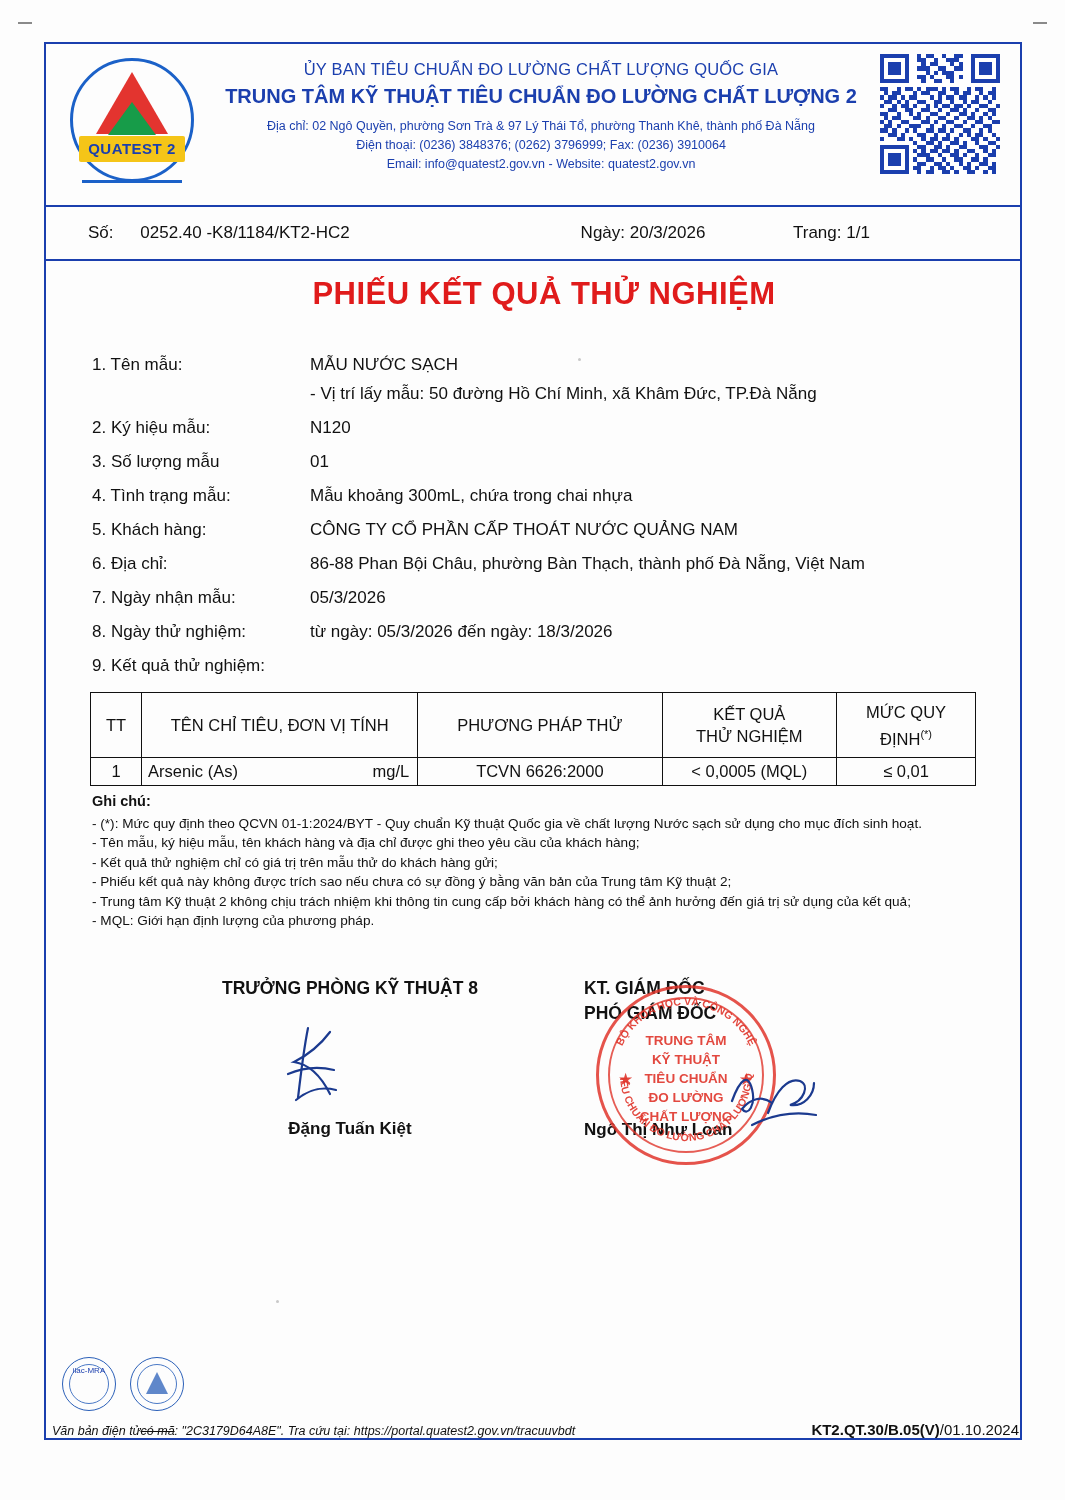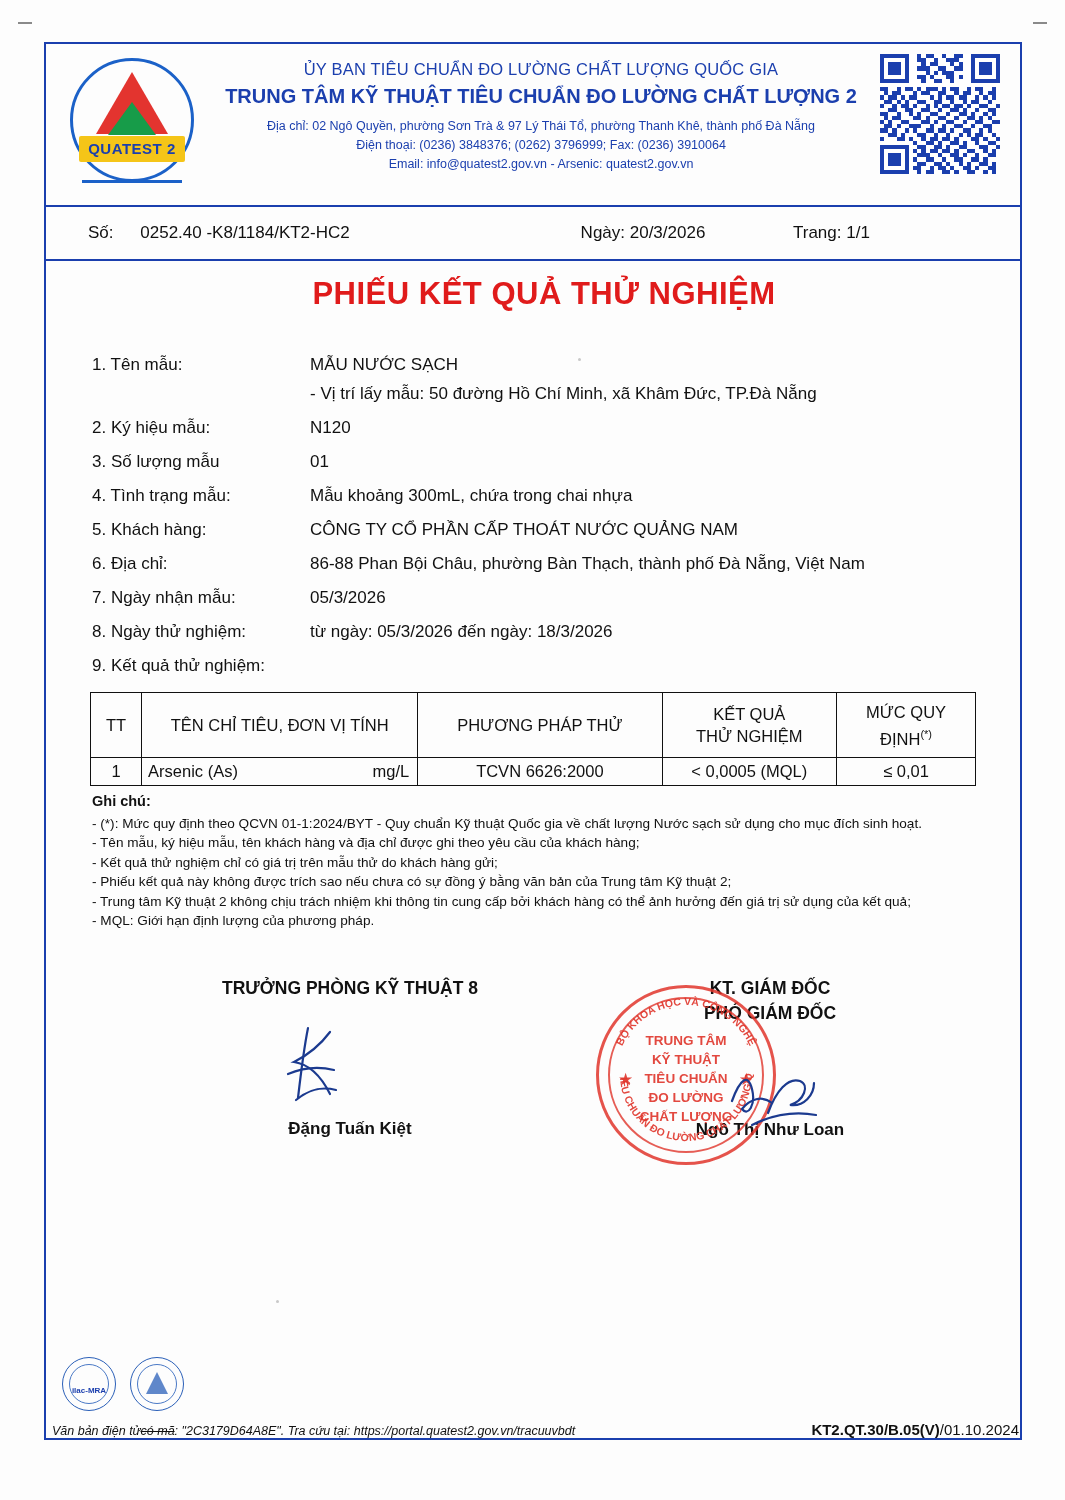--- a/index.html
+++ b/index.html
@@ -258,24 +258,23 @@
   
   .sign-left {
     position: absolute;
     left: 180px;
     top: 978px;
     width: 340px;
     text-align: center;
   }
   .sign-right {
     position: absolute;
-    left: 600px;
+    left: 584px;
     top: 978px;
     width: 340px;
-    text-align: center;
   }
   .sign-title {
     font-size: 17.5px;
     font-weight: bold;
   }
   .sign-title2 {
     font-size: 17.5px;
     font-weight: bold;
     margin-top: 4px;
   }
@@ -369,24 +368,24 @@
     box-sizing: border-box;
   }
   .flogo .inner {
     position: absolute;
     inset: 6px;
     border-radius: 50%;
     border: 1px solid #4a79c6;
   }
   .flogo .lbl {
     position: absolute;
-    left: 0; right: 0; top: 28px;
+    left: 0; right: 0; top: 8px;
     text-align: center;
     font-size: 8px;
-    font-weight: bold;
+    font-weight: normal;
     color: #1b3fae;
   }
   .flogo-tri {
     position: absolute;
     left: 50%;
     top: 14px;
     margin-left: -11px;
     width: 0; height: 0;
     border-left: 11px solid transparent;
     border-right: 11px solid transparent;
@@ -438,21 +437,21 @@
       <div class="logo-bar"></div>
       <div class="logo-text">QUATEST 2</div>
       <div class="logo-foot"></div>
     </div>
 
     <div class="header-center">
       <div class="org-line1">ỦY BAN TIÊU CHUẨN ĐO LƯỜNG CHẤT LƯỢNG QUỐC GIA</div>
       <div class="org-line2">TRUNG TÂM KỸ THUẬT TIÊU CHUẨN ĐO LƯỜNG CHẤT LƯỢNG 2</div>
       <div class="org-addr">Địa chỉ: 02 Ngô Quyền, phường Sơn Trà &amp; 97 Lý Thái Tổ, phường Thanh Khê, thành phố Đà Nẵng</div>
       <div class="org-phone">Điện thoại: (0236) 3848376; (0262) 3796999; Fax: (0236) 3910064</div>
-      <div class="org-email">Email: info@quatest2.gov.vn - Arsenic: quatest2.gov.vn</div>
+      <div class="org-email">Email: info@quatest2.gov.vn - Website: quatest2.gov.vn</div>
     </div>
 
     <div class="qr">
       <svg width="120" height="120" viewBox="0 0 29 29" shape-rendering="crispEdges" aria-hidden="true">
         <rect width="29" height="29" fill="#ffffff"></rect>
         <g fill="#1b3fae">
           <rect x="0" y="0" width="7" height="1"></rect>
             <rect x="0" y="6" width="7" height="1"></rect>
           <rect x="0" y="0" width="1" height="7"></rect>
             <rect x="6" y="0" width="1" height="7"></rect>

